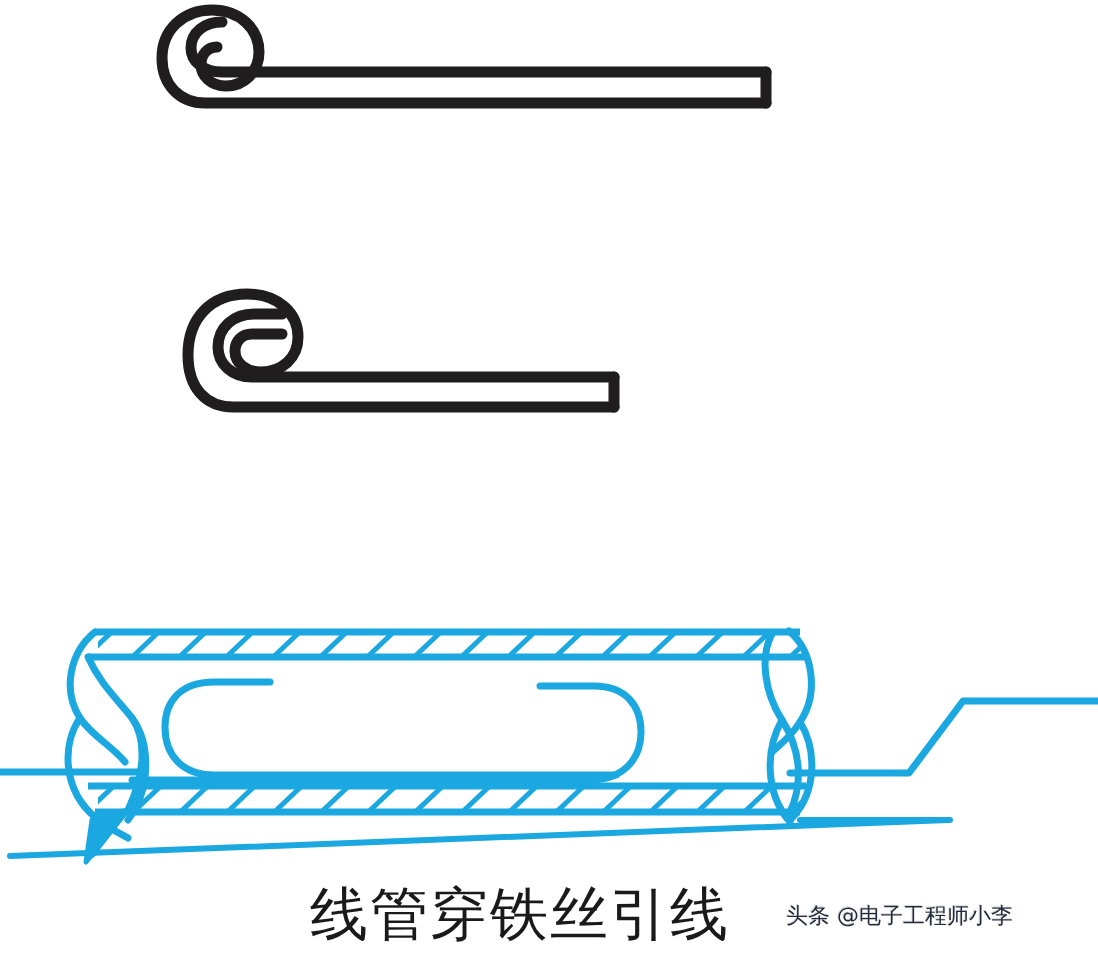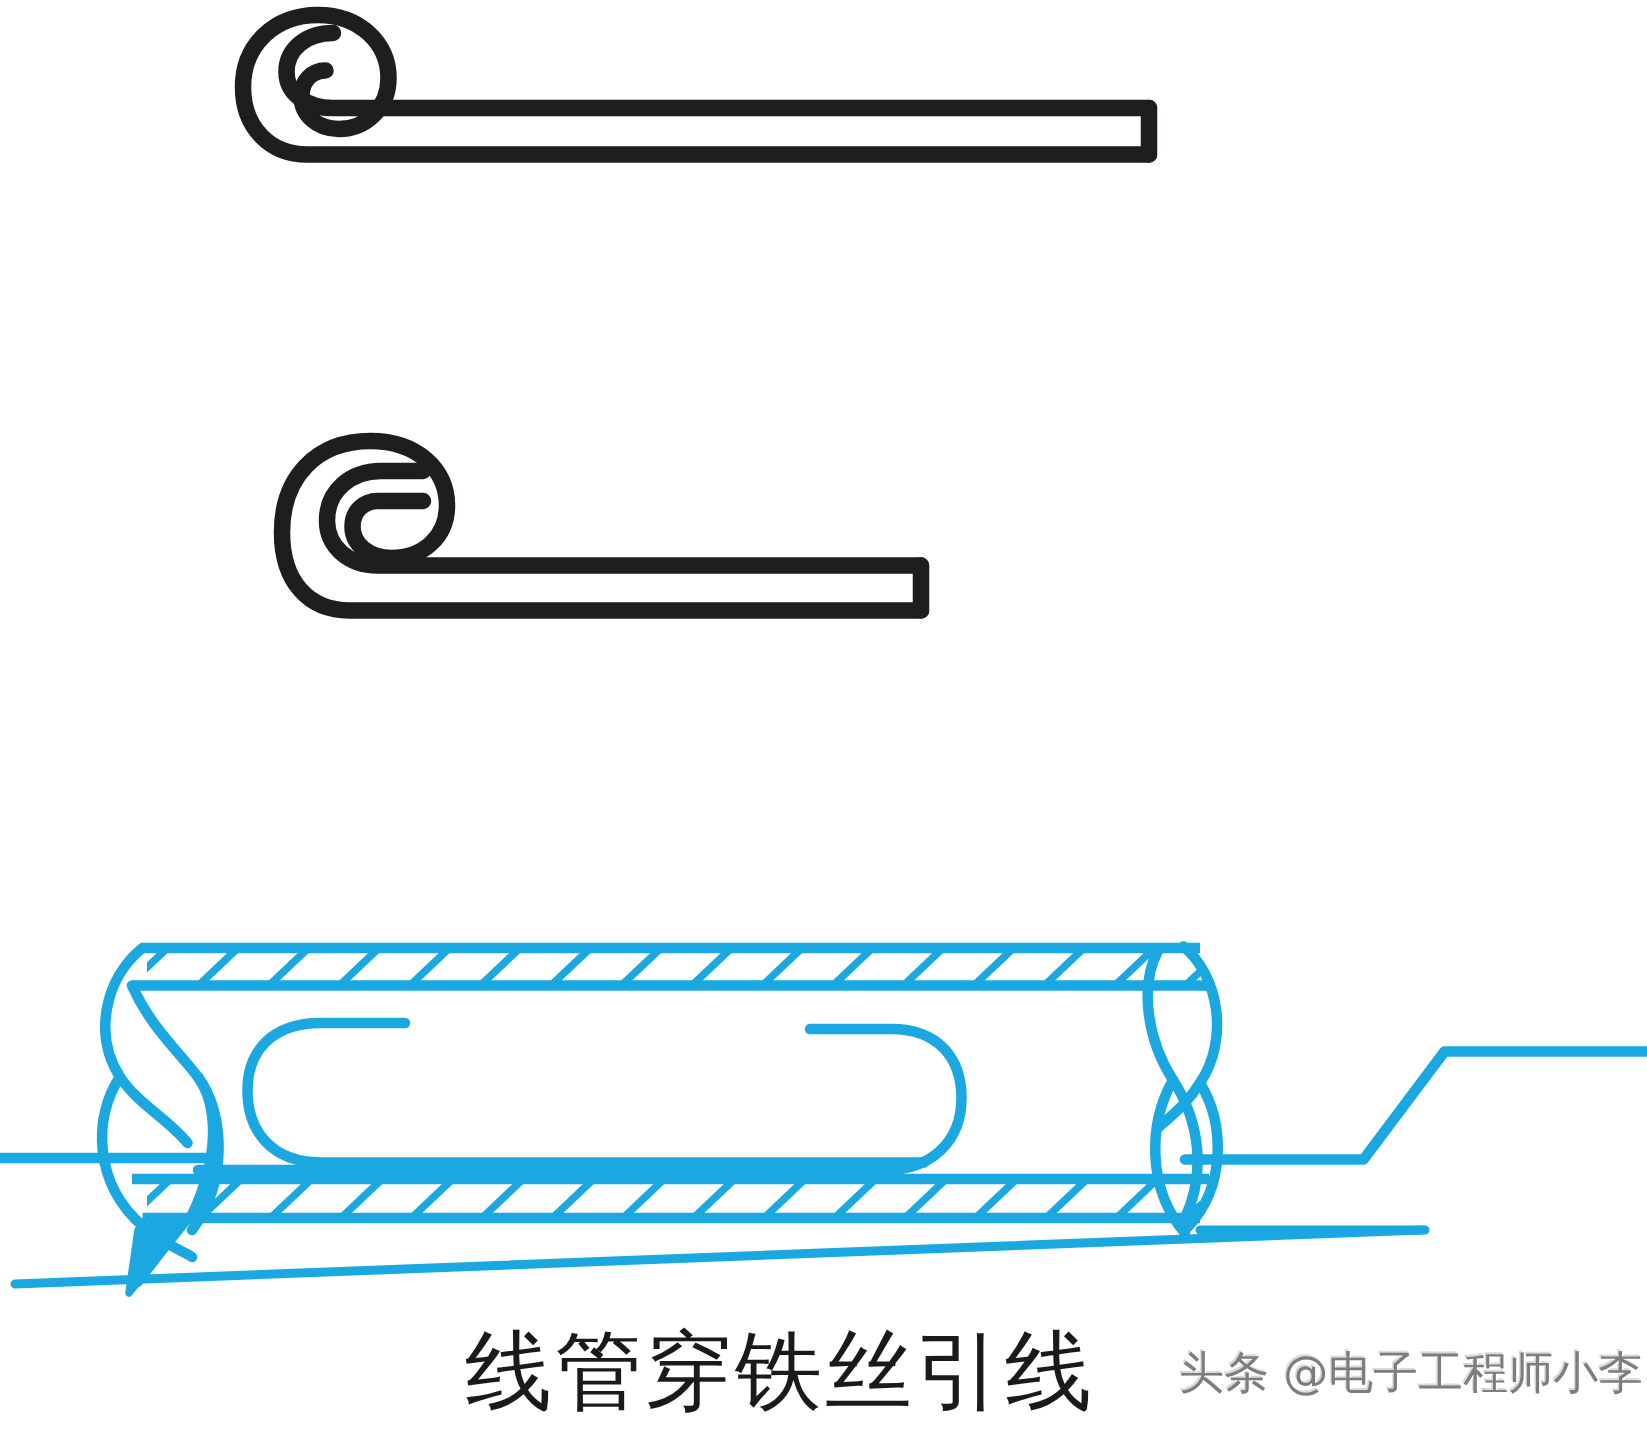--- a/index.html
+++ b/index.html
@@ -38,23 +38,23 @@
     letter-spacing: 2px;
     color: #1a1a1a;
     white-space: nowrap;
     font-weight: 500;
   }
   .watermark {
     position: absolute;
     left: 786px;
     top: 897px;
     font-family: "DejaVu Sans", "Liberation Sans", sans-serif;
-    font-size: 30px;
+    font-size: 22px;
     line-height: 38px;
-    color: #737373;
+    color: #0f172a;
     white-space: nowrap;
     opacity: 0.92;
     text-shadow: 1px 1px 0 #ffffff, -1px -1px 0 #d8d8d8;
   }
 </style>
 </head>
 <body>
 
 <div id="stage">
 

